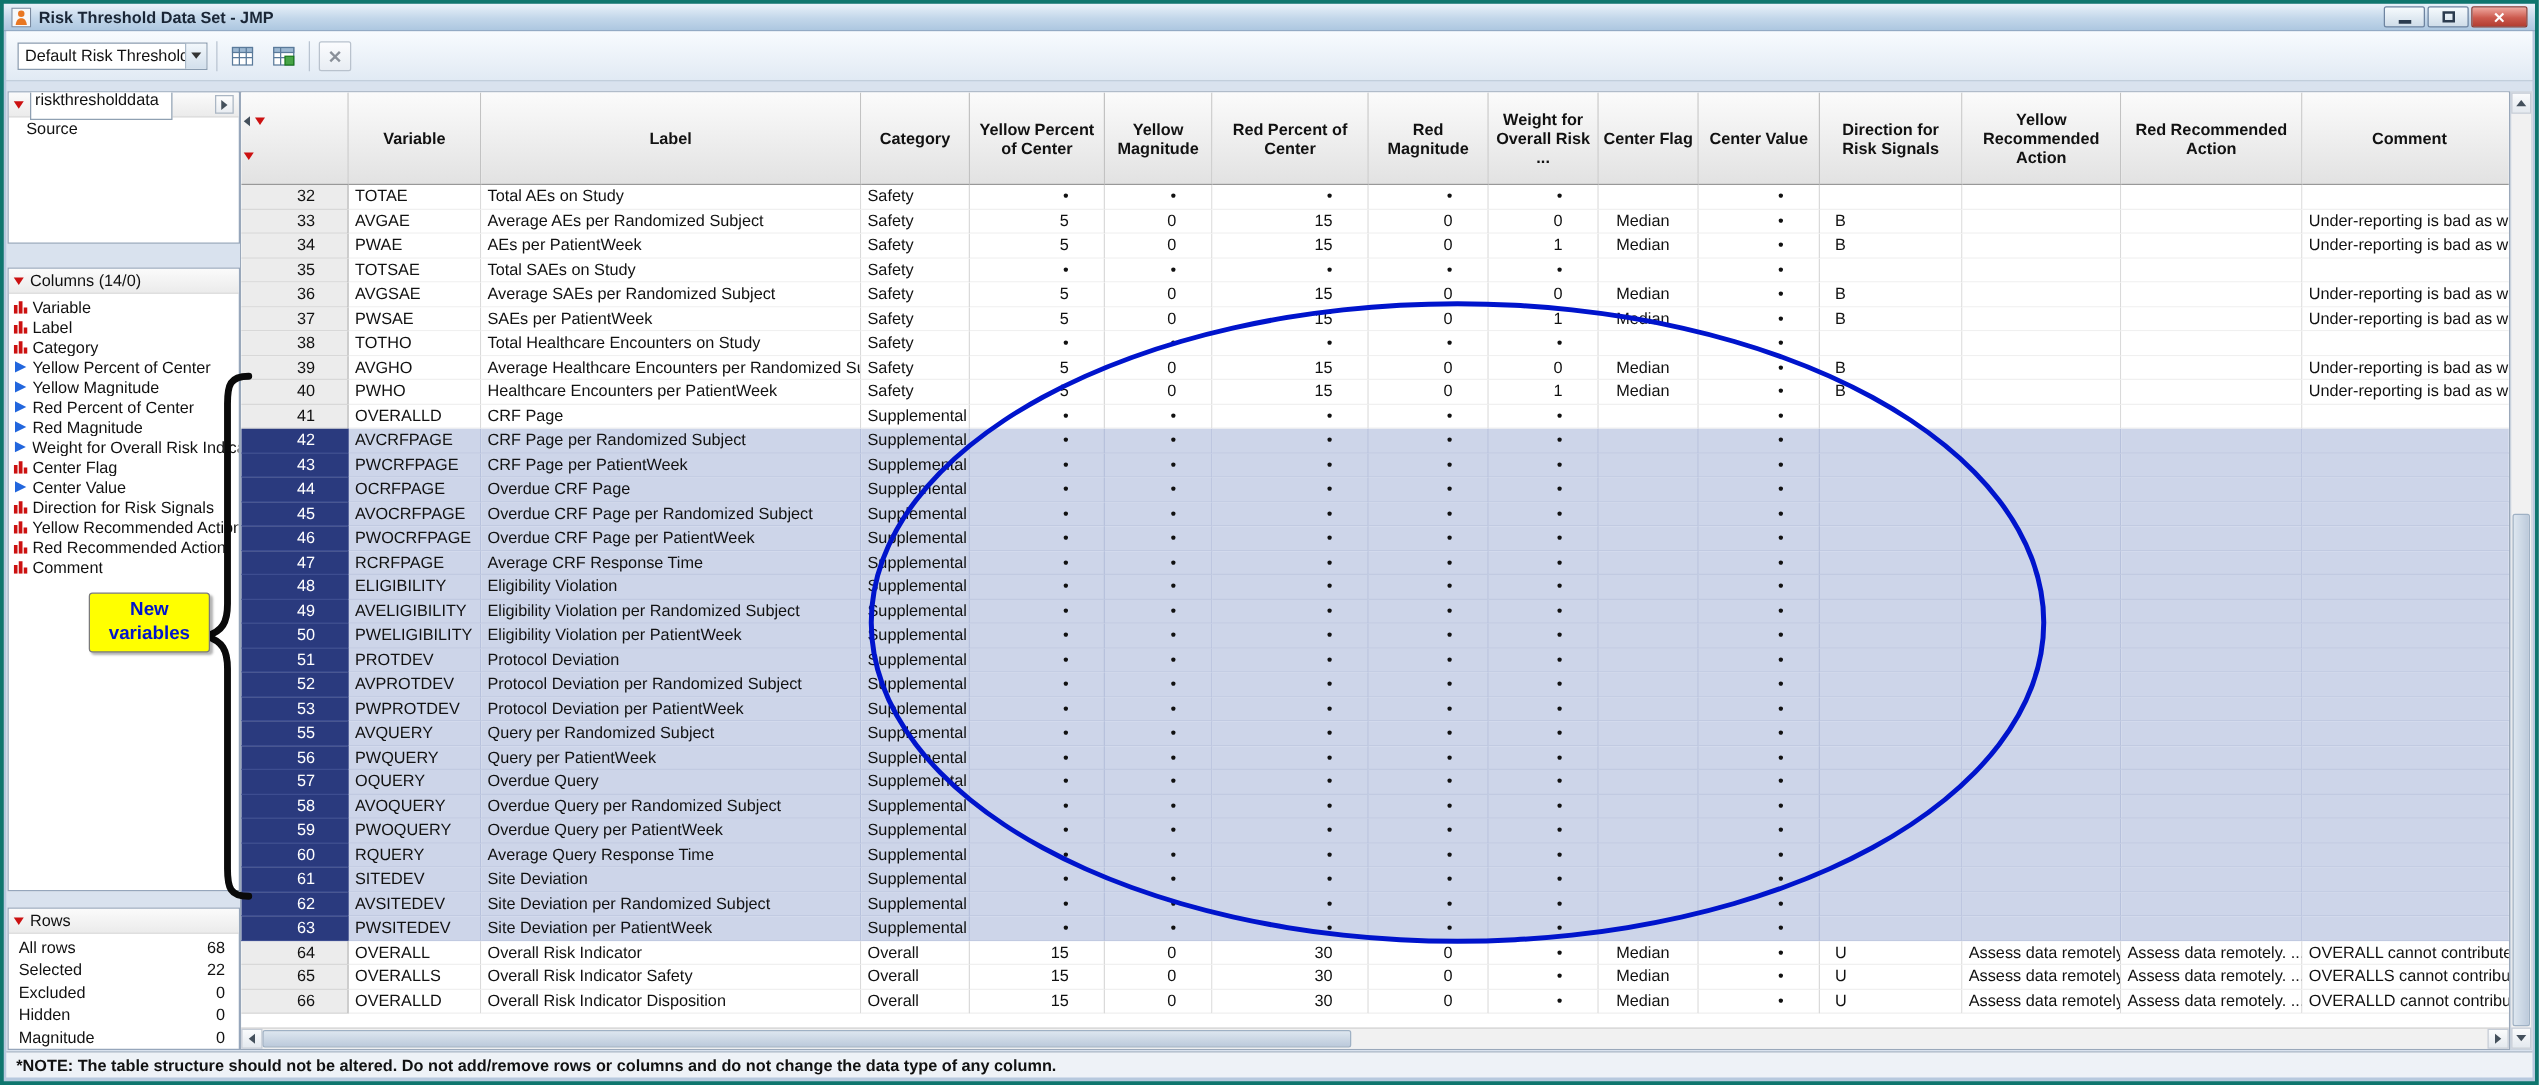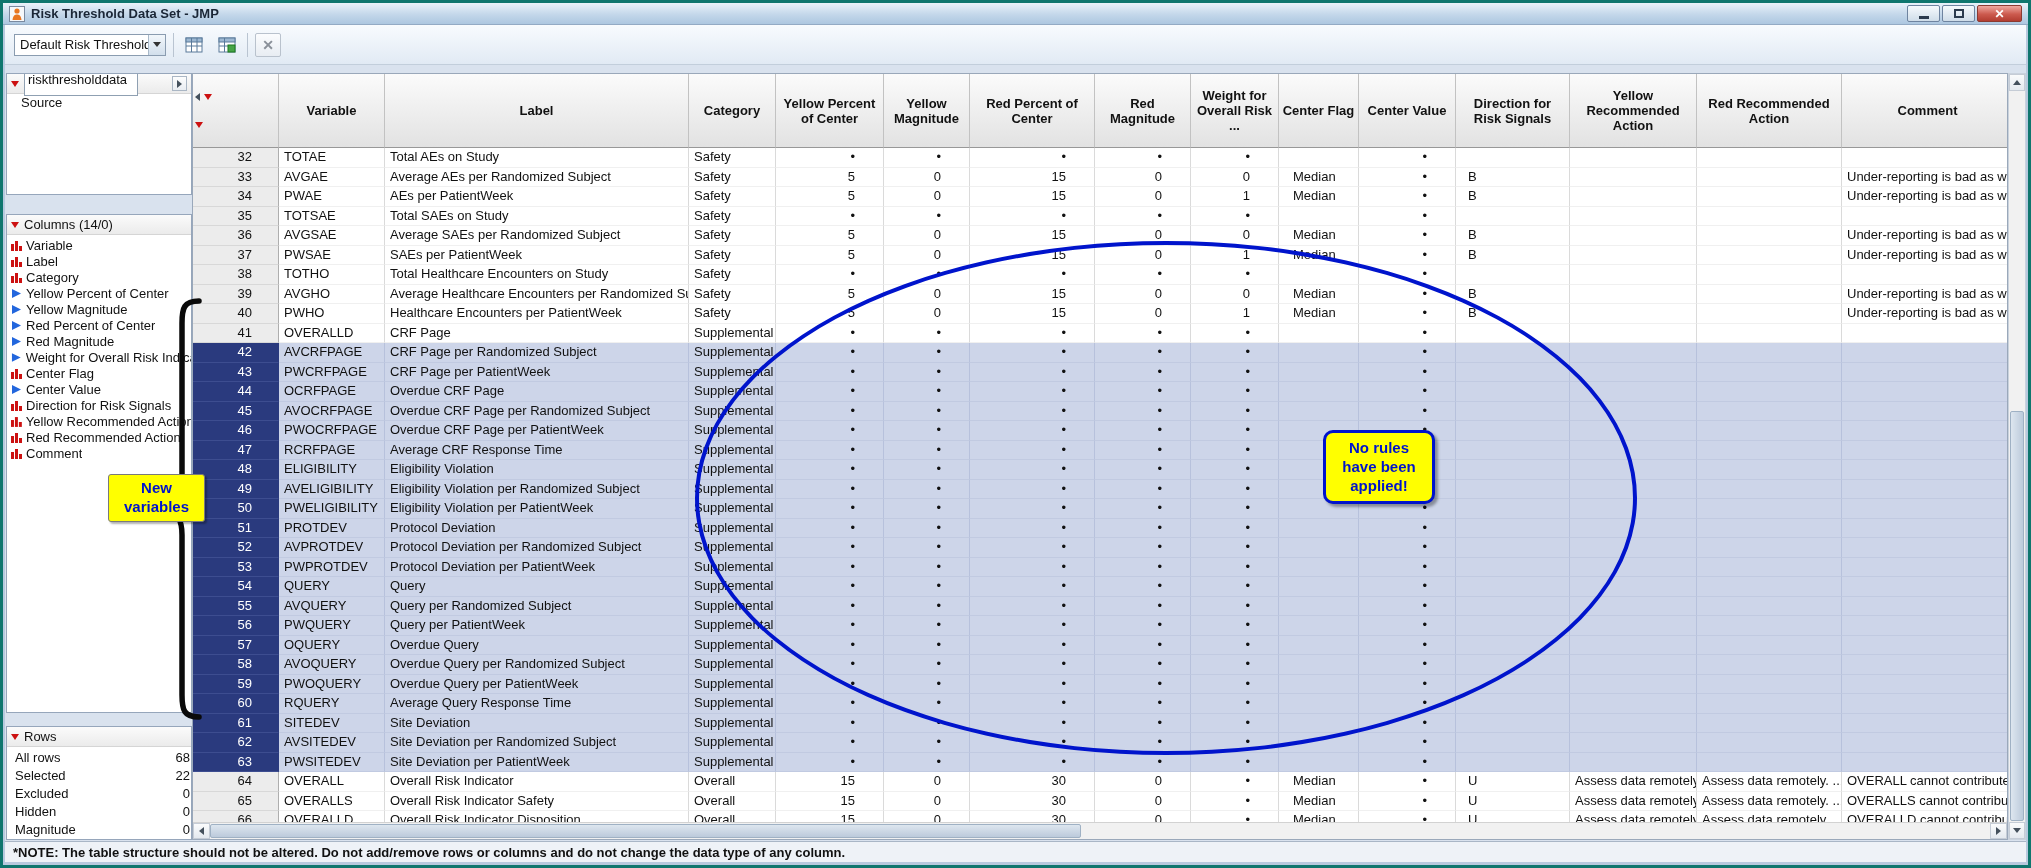--- a/index.html
+++ b/index.html
@@ -58,21 +58,21 @@
   .panel-grip { margin-left:auto; width:15px; height:15px; border:1px solid #aab6c4;
     background:linear-gradient(#fdfdfd,#e9edf2); display:flex; align-items:center; justify-content:center; }
   .panel-list { list-style:none; }
   .panel-list li { height:18px; line-height:18px; padding-left:14px; white-space:nowrap; overflow:hidden; }
   .col-list { list-style:none; padding-top:2px; }
   .col-item { height:16px; display:flex; align-items:center; gap:4px; padding-left:4px; white-space:nowrap; overflow:hidden; }
   .col-item .icon-continuous { display:none; }
   .col-item.continuous .icon-continuous { display:inline-block; }
   .col-item-label { white-space:nowrap; overflow:hidden; }
   .rows-stats { list-style:none; padding-top:2px; }
-  .stat-row { height:18px; line-height:18px; display:flex; padding:0 1px 0 8px; }
+  .stat-row { height:18px; line-height:18px; display:flex; padding:0 11px 0 8px; }
   .stat-value { margin-left:auto; }
 
   
   .grid { position:absolute; left:187px; top:8px; right:18px; bottom:1px;
     background:#fff; border:1px solid #9aa8ba; }
   .table-wrap { position:absolute; inset:0 0 17px 0; overflow:hidden; background:#fff; }
   table.jmp { border-collapse:separate; border-spacing:0; table-layout:fixed; width:1821px; }
   th { height:33px; background:linear-gradient(#fbfbfb,#e2e2e2);
     border-right:1px solid #c2c2c2; border-bottom:1px solid #989898;
     font-size:13px; font-weight:bold; text-align:center; vertical-align:middle;
@@ -114,21 +114,21 @@
   .annot { position:absolute; pointer-events:none; z-index:40; }
   .ellipse { left:692px; top:238px; width:942px; height:514px;
     border:4px solid #0014cc; border-radius:50%; }
   .callout { left:1320px; top:427px; width:112px; background:#ffff00;
     border:3px solid #0014cc; border-radius:10px; color:#0014cc; font-weight:bold;
     font-size:15px; line-height:1.25; text-align:center; padding:6px 2px;
     white-space:pre-line; box-shadow:3px 3px 3px rgba(0,0,0,0.35); }
   .brace-label { left:68px; top:471px; width:97px; background:#ffff00;
     border:1px solid #7a7a7a; border-radius:3px; color:#0014cc; font-weight:bold;
     font-size:15px; line-height:1.25; text-align:center; padding:4px 0;
-    white-space:pre-line; box-shadow:2px 2px 2px rgba(0,0,0,0.3);margin-left:37px; }
+    white-space:pre-line; box-shadow:2px 2px 2px rgba(0,0,0,0.3); }
   .brace-svg { left:156px; top:294px; }
 </style>
 </head>
 <body>
 
 <div class="window">
 
   <div class="titlebar">
     <svg width="16" height="16" viewBox="0 0 16 16">
       <rect x="0.5" y="0.5" width="15" height="15" fill="#f6f8fa" stroke="#7a8aa0"></rect>
@@ -779,37 +779,20 @@
                 <td class="c-numv">•</td>
                 <td class="c-numv">•</td>
                 <td class="c-cflag"></td>
                 <td class="c-numv">•</td>
                 <td class="c-dir"></td>
                 <td class="c-text"></td>
                 <td class="c-text"></td>
                 <td class="c-text"></td>
               </tr>
               <tr class="selected">
-                <td class="c-num">54</td>
-                <td class="c-text">QUERY</td>
-                <td class="c-text">Query</td>
-                <td class="c-text">Supplemental</td>
-                <td class="c-numv">•</td>
-                <td class="c-numv">•</td>
-                <td class="c-numv">•</td>
-                <td class="c-numv">•</td>
-                <td class="c-numv">•</td>
-                <td class="c-cflag"></td>
-                <td class="c-numv">•</td>
-                <td class="c-dir"></td>
-                <td class="c-text"></td>
-                <td class="c-text"></td>
-                <td class="c-text"></td>
-              </tr>
-              <tr class="selected">
                 <td class="c-num">55</td>
                 <td class="c-text">AVQUERY</td>
                 <td class="c-text">Query per Randomized Subject</td>
                 <td class="c-text">Supplemental</td>
                 <td class="c-numv">•</td>
                 <td class="c-numv">•</td>
                 <td class="c-numv">•</td>
                 <td class="c-numv">•</td>
                 <td class="c-numv">•</td>
                 <td class="c-cflag"></td>
@@ -1030,22 +1013,19 @@
         </div>
     </div>
 
   </div>
 
   <div class="statusbar">
     <span>*NOTE: The table structure should not be altered. Do not add/remove rows or columns and do not change the data type of any column.</span>
   </div>
 
   <div class="annot ellipse"></div>
-  <div class="annot callout">No rules
-have been
-applied!</div>
   <svg class="annot brace-svg" width="44" height="424" viewBox="0 0 44 424">
     <path d="M 40 4 C 25 4 23 11 23 26 L 23 186 C 23 201 19 208 6 212 C 19 216 23 223 23 238 L 23 398 C 23 413 25 420 40 420" fill="none" stroke="#0a0a0a" stroke-width="5.5" stroke-linecap="round"></path>
   </svg>
   <div class="annot brace-label">New
 variables</div>
 
 </div>
 
 </body></html>

